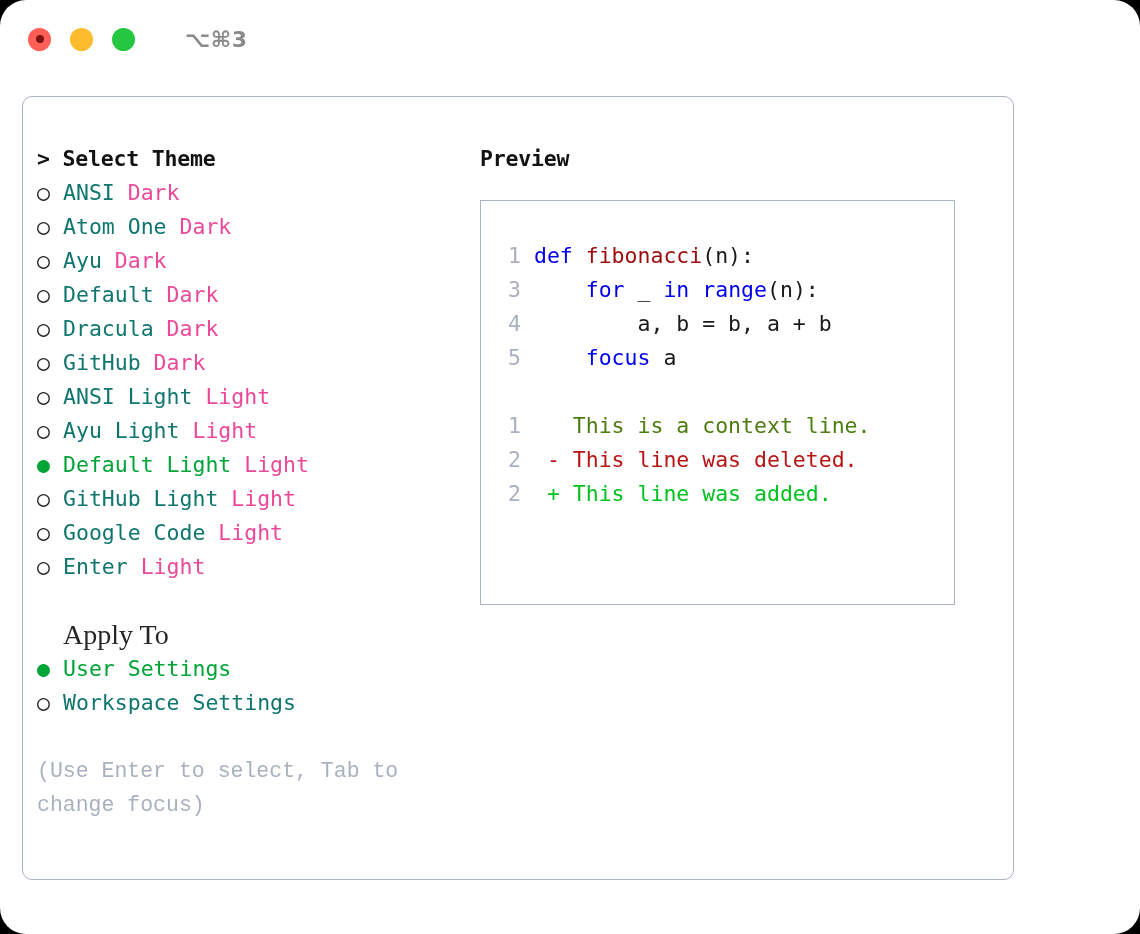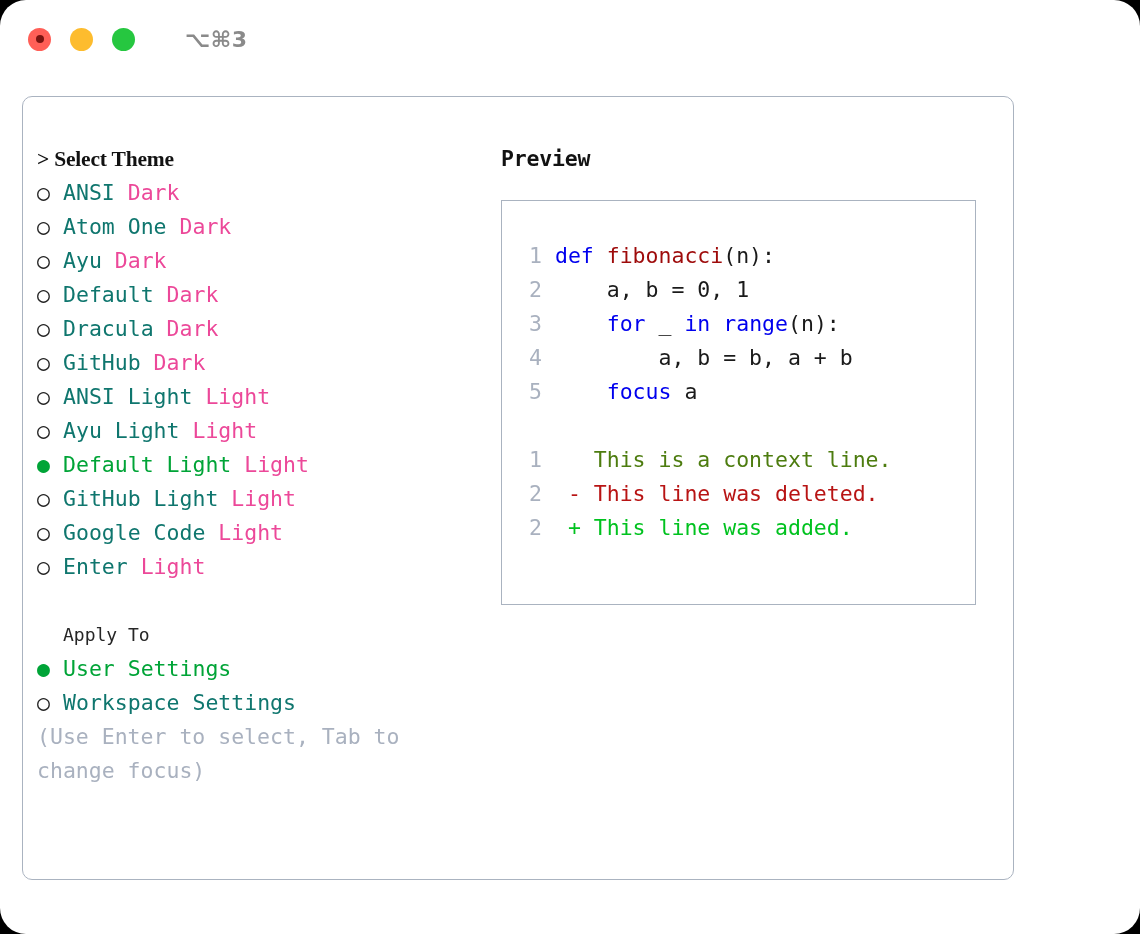--- a/index.html
+++ b/index.html
@@ -104,62 +104,64 @@
     height: 34px;
     white-space: pre;
     color: #262626;
     display: block;
   }
 
   .header-row {
     font-weight: bold;
     color: #121212;
     letter-spacing: -0.2px;
-    font-family: Liberation Serif, serif;
   }
 
   .marker {
     display: inline-block;
     width: 26px;
   }
 
   .variant {
     color: #ec4899;
   }
 
   .row.selected .name,
   .row.selected .marker {
     color: #00a437;
   }
   .row .name { color: #0f766e; }
 
   .spacer-row { height: 34px; }
 
   .section-label {
-    font-size: 18px;
+    font-size: 28px;
     line-height: 34px;
     height: 34px;
     color: #262626;
     white-space: pre;
     padding-left: 26px;
+    font-family: Liberation Serif, serif;
   }
 
   .hint {
+    margin-top: 34px;
     font-size: 21.5px;
     line-height: 34px;
     color: #a9b1bf;
     width: 400px;
     white-space: pre-wrap;
     word-break: break-word;
+    font-family: Liberation Mono, monospace;
   }
 
   
   .right {
     position: absolute;
-    left: 478px;
+    left: 457px;
     top: 45px;
     width: 500px;
   }
   .preview-title {
     font-size: 21.5px;
     line-height: 34px;
     font-weight: bold;
     color: #121212;
     letter-spacing: -0.2px;
     white-space: pre;
@@ -241,21 +243,20 @@
           </div>
 
         <div class="hint">(Use Enter to select, Tab to change focus)</div>
       </div>
 
       <div class="right">
         <div class="preview-title">Preview</div>
         <div class="preview-box">
           <div id="code-block">
               <div class="code-line"><span class="lno">1</span> <span class="kw">def </span><span class="fn">fibonacci</span><span class="pl">(n):</span></div>
-              <div class="code-line"><span class="lno">2</span> <span class="pl">    a, b = 0, 1</span></div>
               <div class="code-line"><span class="lno">3</span> <span class="pl">    </span><span class="kw">for</span><span class="pl"> _ </span><span class="kw">in</span><span class="pl"> </span><span class="kw">range</span><span class="pl">(n):</span></div>
               <div class="code-line"><span class="lno">4</span> <span class="pl">        a, b = b, a + b</span></div>
               <div class="code-line"><span class="lno">5</span> <span class="pl">    </span><span class="kw">focus</span><span class="pl"> a</span></div>
             </div>
           <div class="code-gap"></div>
           <div id="diff-block">
               <div class="code-line"><span class="lno">1</span>  <span class="ctx">  </span><span class="ctx">This is a context line.</span></div>
               <div class="code-line"><span class="lno">2</span>  <span class="del">- </span><span class="del">This line was deleted.</span></div>
               <div class="code-line"><span class="lno">2</span>  <span class="add">+ </span><span class="add">This line was added.</span></div>
             </div>

